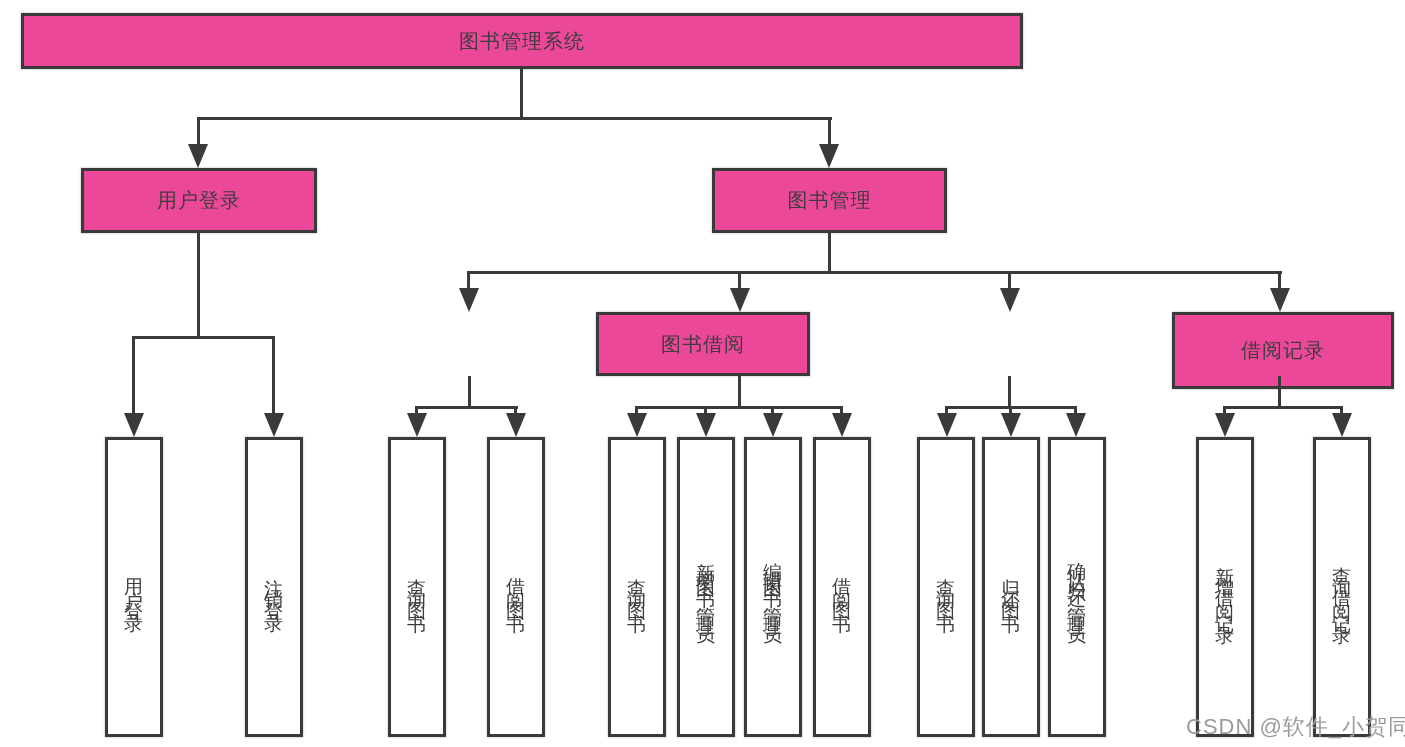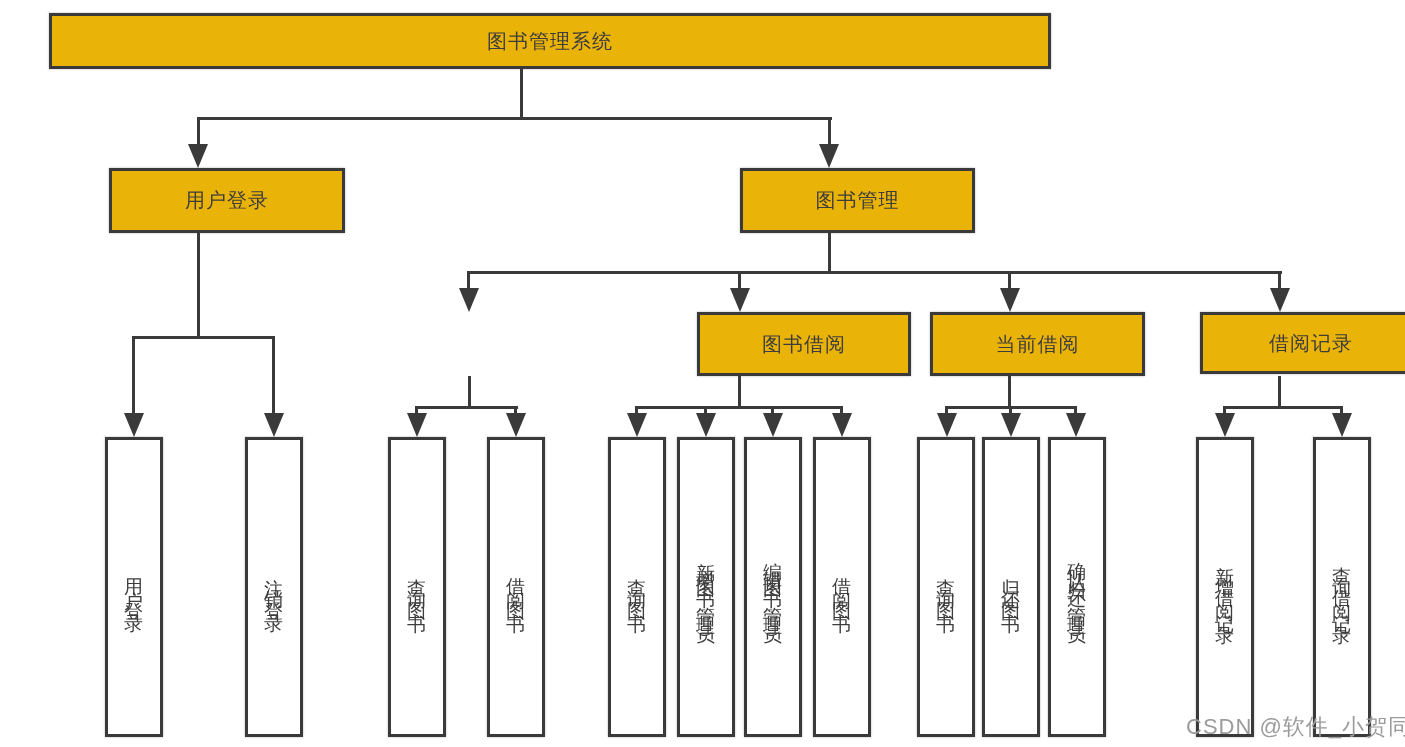--- a/index.html
+++ b/index.html
@@ -1,24 +1,24 @@
 <!DOCTYPE html>
 <html><head>
 <meta charset="utf-8">
 <style>
   html,body{margin:0;padding:0;background:#ffffff;}
   .canvas{
     position:relative;width:1405px;height:747px;background:#ffffff;
     font-family:"Liberation Sans","DejaVu Sans",sans-serif;overflow:hidden;
   }
   .hbox{
-    position:absolute;box-sizing:border-box;background:#eab308;
+    position:absolute;box-sizing:border-box;background:#ec4899;
     border:3px solid #3a3a3a;box-shadow:0 0 2px rgba(0,0,0,.30);
     display:flex;align-items:center;justify-content:center;
-    font-size:20px;color:#3d3d3d;letter-spacing:1px;white-space:nowrap;margin-left:28px;
+    font-size:20px;color:#3d3d3d;letter-spacing:1px;white-space:nowrap;
   }
   .vbox{
     position:absolute;box-sizing:border-box;background:#fff;
     border:3px solid #3a3a3a;box-shadow:0 0 2px rgba(0,0,0,.30);
     top:437px;width:58px;height:300px;
     display:flex;align-items:center;justify-content:center;
     writing-mode:vertical-rl;text-orientation:mixed;
     font-size:19px;letter-spacing:12px;color:#3d3d3d;line-height:1;
   }
   .vline{position:absolute;width:3px;background:#3a3a3a;}
@@ -67,27 +67,24 @@
   <div class="hline" style="left:468px;top:271px;width:814px;"></div>
   <div class="vline" style="left:467px;top:271px;height:20px;"></div>
   <div class="ahead" style="left:459px;top:288px;"></div>
   <div class="vline" style="left:738px;top:271px;height:20px;"></div>
   <div class="ahead" style="left:730px;top:288px;"></div>
   <div class="vline" style="left:1008px;top:271px;height:20px;"></div>
   <div class="ahead" style="left:1000px;top:288px;"></div>
   <div class="vline" style="left:1278px;top:271px;height:20px;"></div>
   <div class="ahead" style="left:1270px;top:288px;"></div>
 
-  <div class="hbox" style="left:669px;top:312px;width:214px;height:64px;">
+  <div class="hbox" style="left:596px;top:312px;width:214px;height:64px;">
     <span>图书借阅</span>
   </div>
-  <div class="hbox" style="left:902px;top:312px;width:215px;height:64px;">
-    <span>当前借阅</span>
-  </div>
-  <div class="hbox" style="left:1172px;top:312px;width:222px;height:62px;">
+  <div class="hbox" style="left:1172px;top:312px;width:222px;height:77px;">
     <span>借阅记录</span>
   </div>
 
   <div class="vline" style="left:468px;top:376px;height:30px;"></div>
   <div class="hline" style="left:415px;top:406px;width:103px;"></div>
   <div class="vline" style="left:415px;top:406px;height:10px;"></div>
   <div class="ahead" style="left:407px;top:413px;"></div>
   <div class="vline" style="left:514px;top:406px;height:10px;"></div>
   <div class="ahead" style="left:506px;top:413px;"></div>
 

